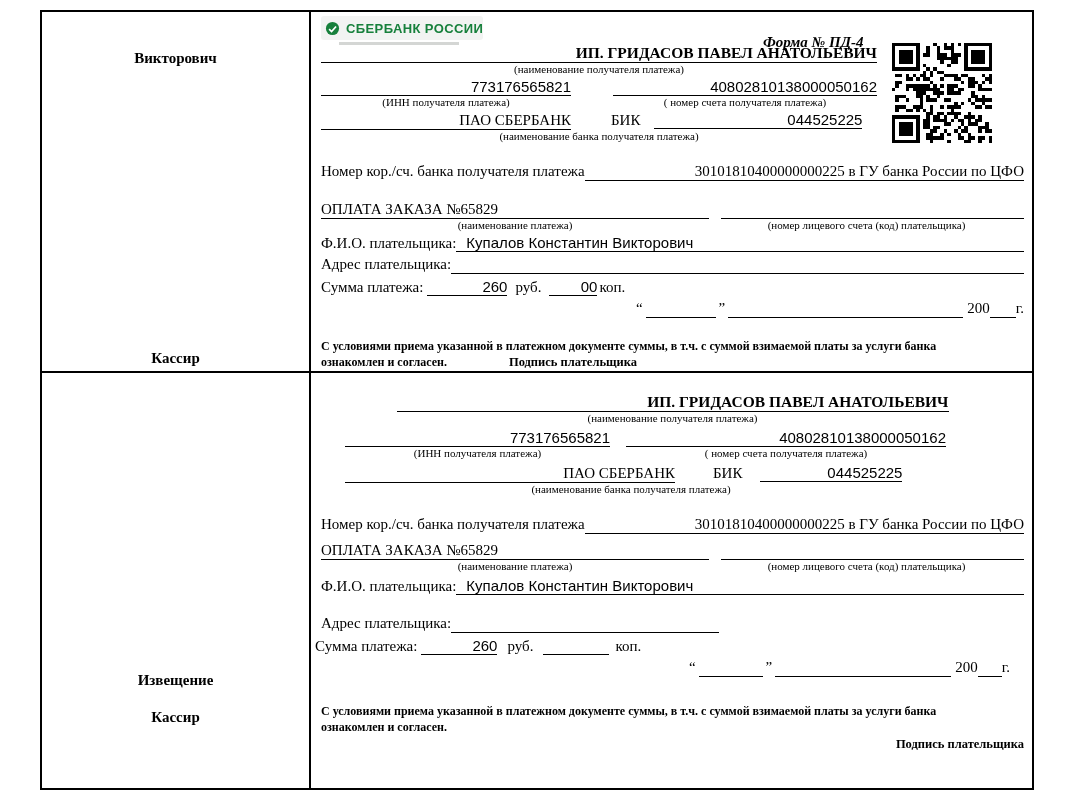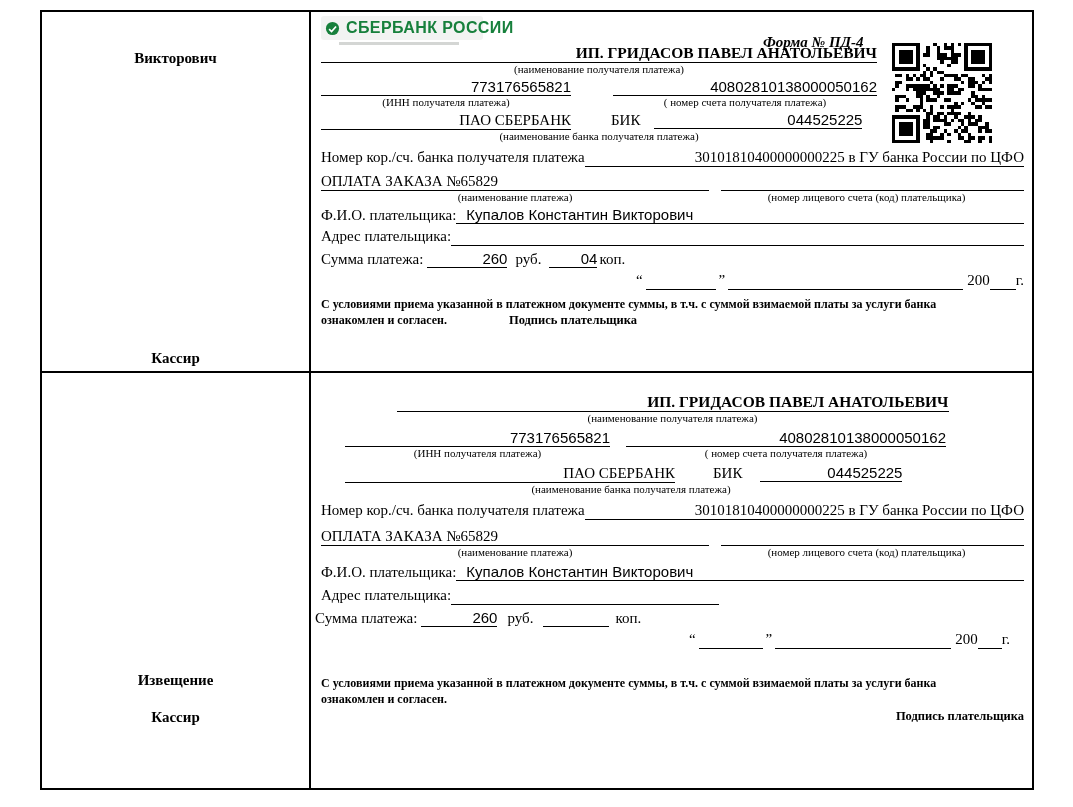--- a/index.html
+++ b/index.html
@@ -16,26 +16,26 @@
   .content{flex:1;padding:4px 8px 4px 10px;position:relative;box-sizing:border-box;min-width:0;}
   .row{display:flex;align-items:baseline;}
   .ub{border-bottom:1px solid #000;box-sizing:border-box;display:inline-block;}
   .c{text-align:right;}
   .cap{font-size:11px;line-height:13px;text-align:center;}
   .val{font-family:"Liberation Sans", sans-serif;}
   .b{font-weight:bold;}
   .head-wrap{width:556px;}
   .form-no{position:absolute;left:452px;top:22px;font-weight:bold;font-style:italic;font-size:15px;}
   .logo{display:flex;align-items:center;gap:6px;background:#f2f3f2;border-radius:3px;padding:2px 8px 2px 4px;width:150px;height:20px;}
-  .logo-text{color:#17803c;font-weight:bold;font-size:16px;letter-spacing:.4px;font-family:"Liberation Sans",sans-serif;white-space:nowrap;}
+  .logo-text{color:#17803c;font-weight:bold;font-size:13px;letter-spacing:.4px;font-family:"Liberation Sans",sans-serif;white-space:nowrap;}
   .fineprint{width:120px;height:3px;background:#d4d6d4;margin:2px 0 0 18px;}
   .qr{position:absolute;right:40px;top:31px;width:100px;height:100px;}
   .agree{font-weight:bold;font-size:12px;line-height:16px;}
   .sig{font-weight:bold;font-size:12.5px;}
-  .mt2{margin-top:2px;}.mt4{margin-top:4px;}.mt6{margin-top:6px;}.mt8{margin-top:8px;}
+  .mt2{margin-top:2px;}.mt4{margin-top:4px;}.mt6{margin-top:20px;}.mt8{margin-top:8px;}
   .grow{flex:1;min-width:0;}
   .dq{margin:0 3px;}
 </style>
 </head>
 <body>
 
 <div class="doc">
 
   <div class="section sec-top">
     <div class="stub">
@@ -122,21 +122,21 @@
 
       <div class="row mt4">
         <span>Адрес плательщика:</span>
         <span class="ub grow">&nbsp;</span>
       </div>
 
       <div class="row mt4">
         <span>Сумма платежа:</span>
         <span class="ub c val" style="width:80px;margin-left:4px;">260</span>
         <span style="margin-left:8px;">руб.</span>
-        <span class="ub c val" style="width:48px;margin-left:8px;">04</span>
+        <span class="ub c val" style="width:48px;margin-left:8px;">00</span>
         <span style="margin-left:2px;">коп.</span>
       </div>
 
       <div class="row mt4" style="justify-content:flex-end;">
         <span class="dq">“</span>
         <span class="ub" style="width:70px;">&nbsp;</span>
         <span class="dq">”</span>
         <span class="ub" style="width:235px;">&nbsp;</span>
         <span style="margin-left:4px;">200</span>
         <span class="ub" style="width:26px;">&nbsp;</span>

